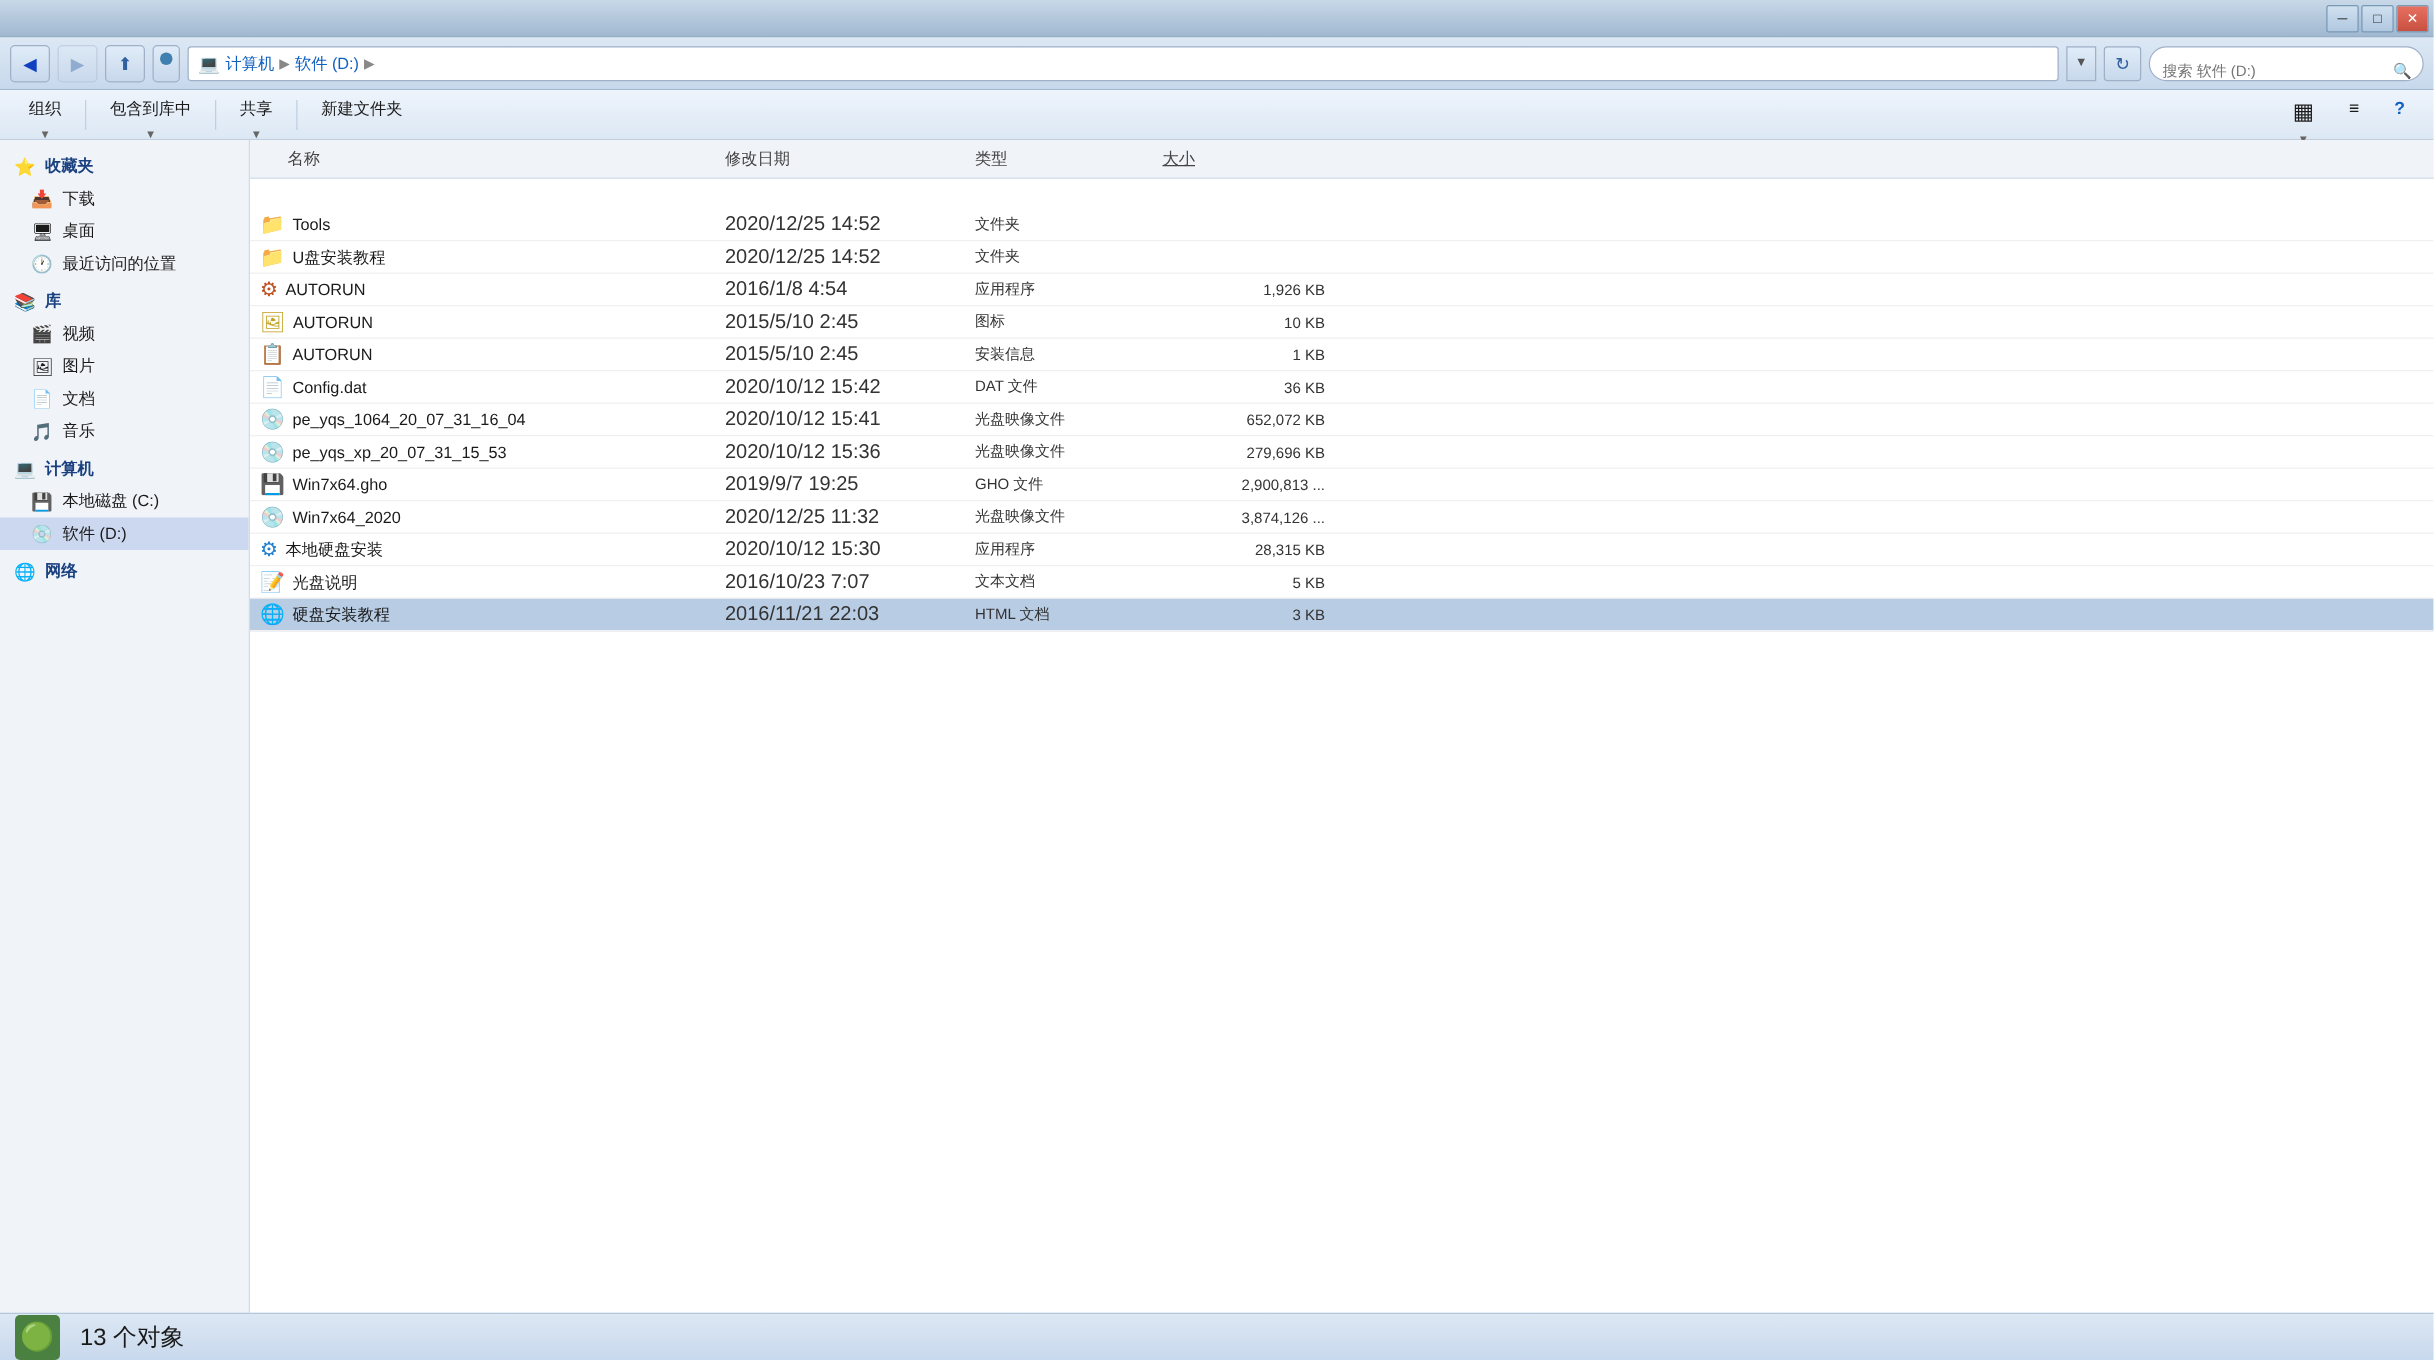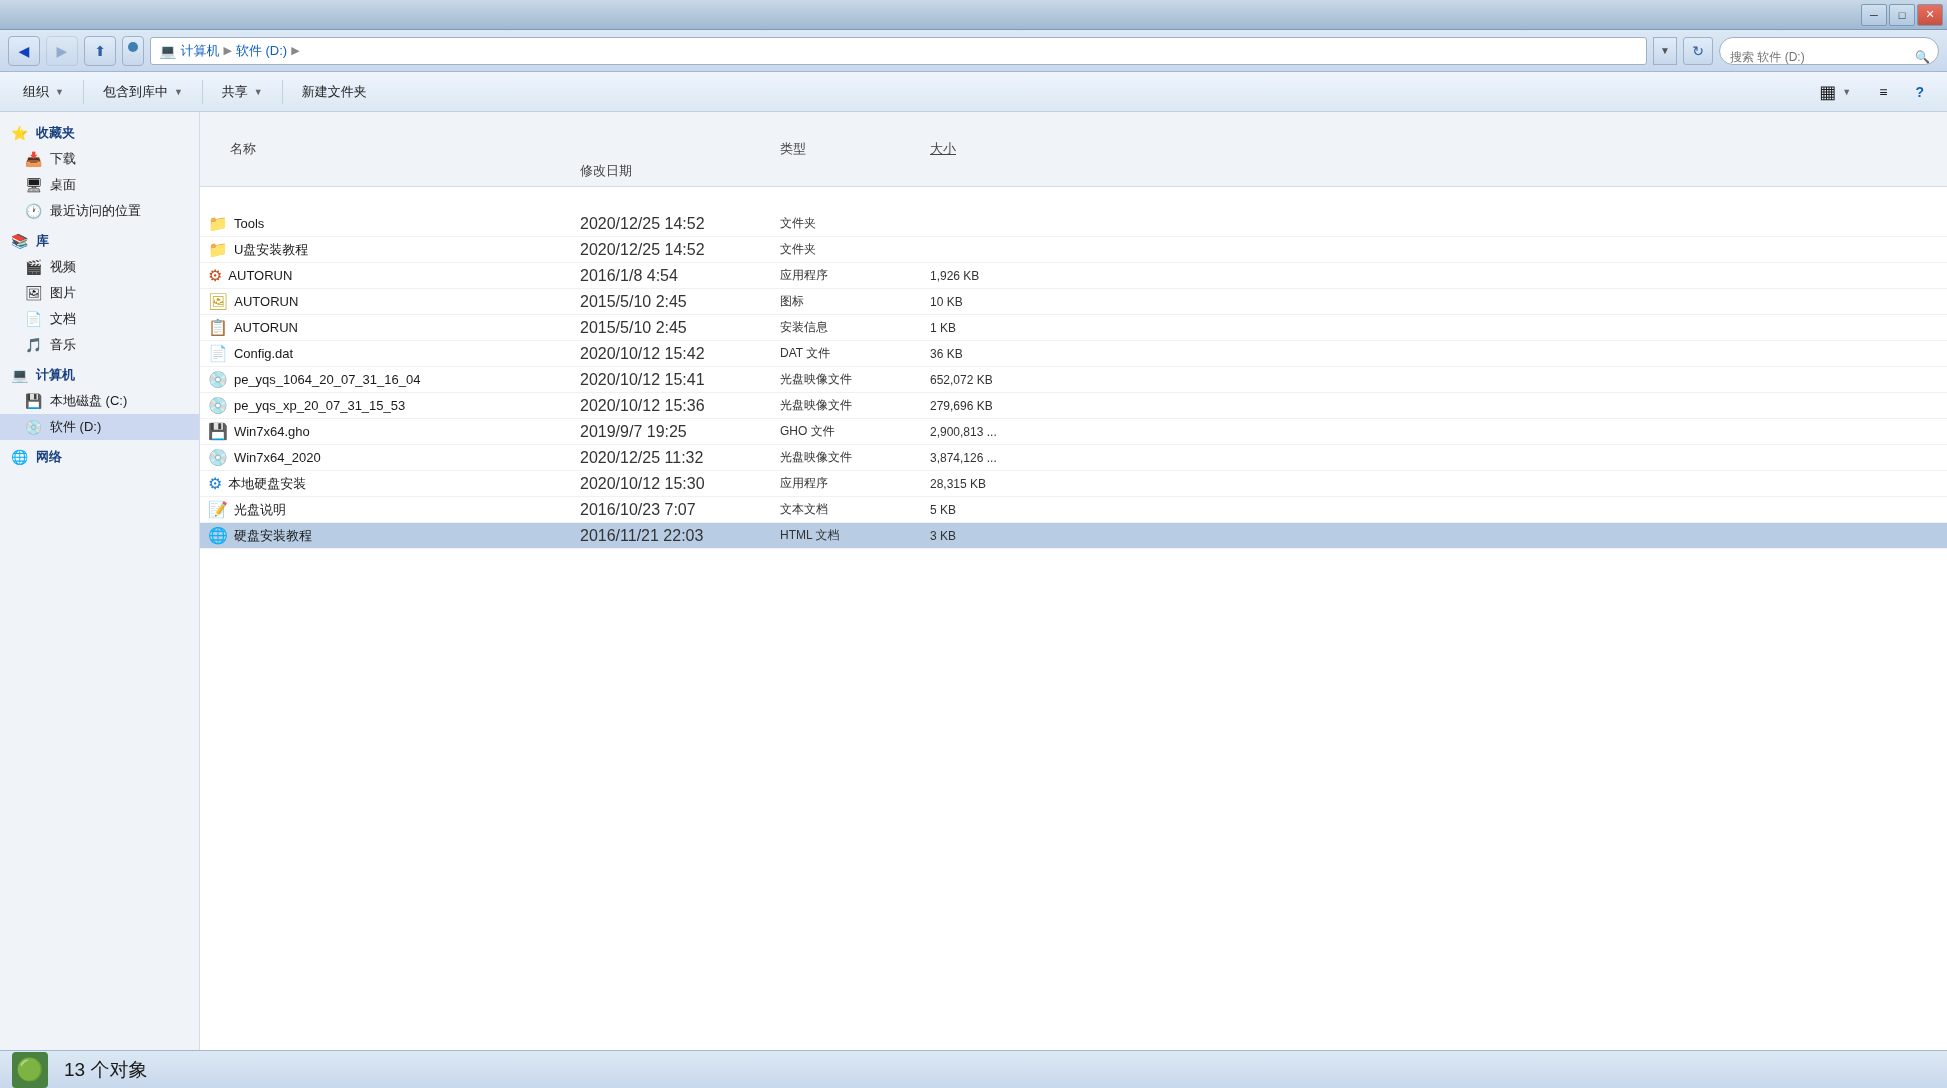--- a/index.html
+++ b/index.html
@@ -146,20 +146,21 @@
       padding: 0 12px;
       border: 1px solid transparent;
       border-radius: 3px;
       background: transparent;
       display: flex;
       align-items: center;
       gap: 6px;
       cursor: pointer;
       font-size: 13px;
       color: #1a1a1a;
+      flex-direction: column;
     }
     .toolbar-btn .arrow { font-size: 9px; color: #666; }
     .toolbar-sep { width: 1px; height: 24px; background: #c0d0e0; margin: 0 4px; }
 
     
     .main-layout {
       display: flex;
       height: calc(1088px - 30px - 42px - 40px - 38px);
     }
 
@@ -207,21 +208,21 @@
     .file-list-header {
       display: flex;
       align-items: center;
       padding: 6px 0;
       border-bottom: 1px solid #d0dce8;
       background: #f0f4f8;
       font-size: 13px;
       color: #444;
     }
     .col-name { width: 380px; padding-left: 30px; cursor: pointer; }
-    .col-date { width: 200px; cursor: pointer; margin-top: 44px; }
+    .col-date { width: 200px; cursor: pointer; }
     .col-type { width: 150px; cursor: pointer; }
     .col-size { width: 150px; padding-right: 20px; cursor: pointer; text-decoration: underline; }
 
     .file-list {
       flex: 1;
       overflow-y: auto;
     }
     .file-row {
       display: flex;
       align-items: center;
@@ -236,21 +237,21 @@
       display: flex;
       align-items: center;
       gap: 6px;
       font-size: 13px;
       white-space: nowrap;
       overflow: hidden;
       text-overflow: ellipsis;
     }
     .file-row .cell-date { width: 200px; font-size: 16px; color: #333; }
     .file-row .cell-type { width: 150px; font-size: 12px; color: #333; }
-    .file-row .cell-size { width: 150px; font-size: 12px; color: #333; text-align: left; padding-right: 20px; }
+    .file-row .cell-size { width: 150px; font-size: 12px; color: #333; text-align: right; padding-right: 20px; }
 
     
     .icon-folder { color: #f0a020; font-size: 16px; }
     .icon-exe { font-size: 14px; }
     .icon-iso { font-size: 14px; color: #4080c0; }
     .icon-gho { font-size: 14px; color: #808080; }
     .icon-dat { font-size: 14px; color: #808080; }
     .icon-txt { font-size: 14px; color: #333; }
     .icon-html { font-size: 14px; color: #e06020; }
     .icon-setup { font-size: 14px; color: #2080d0; }

